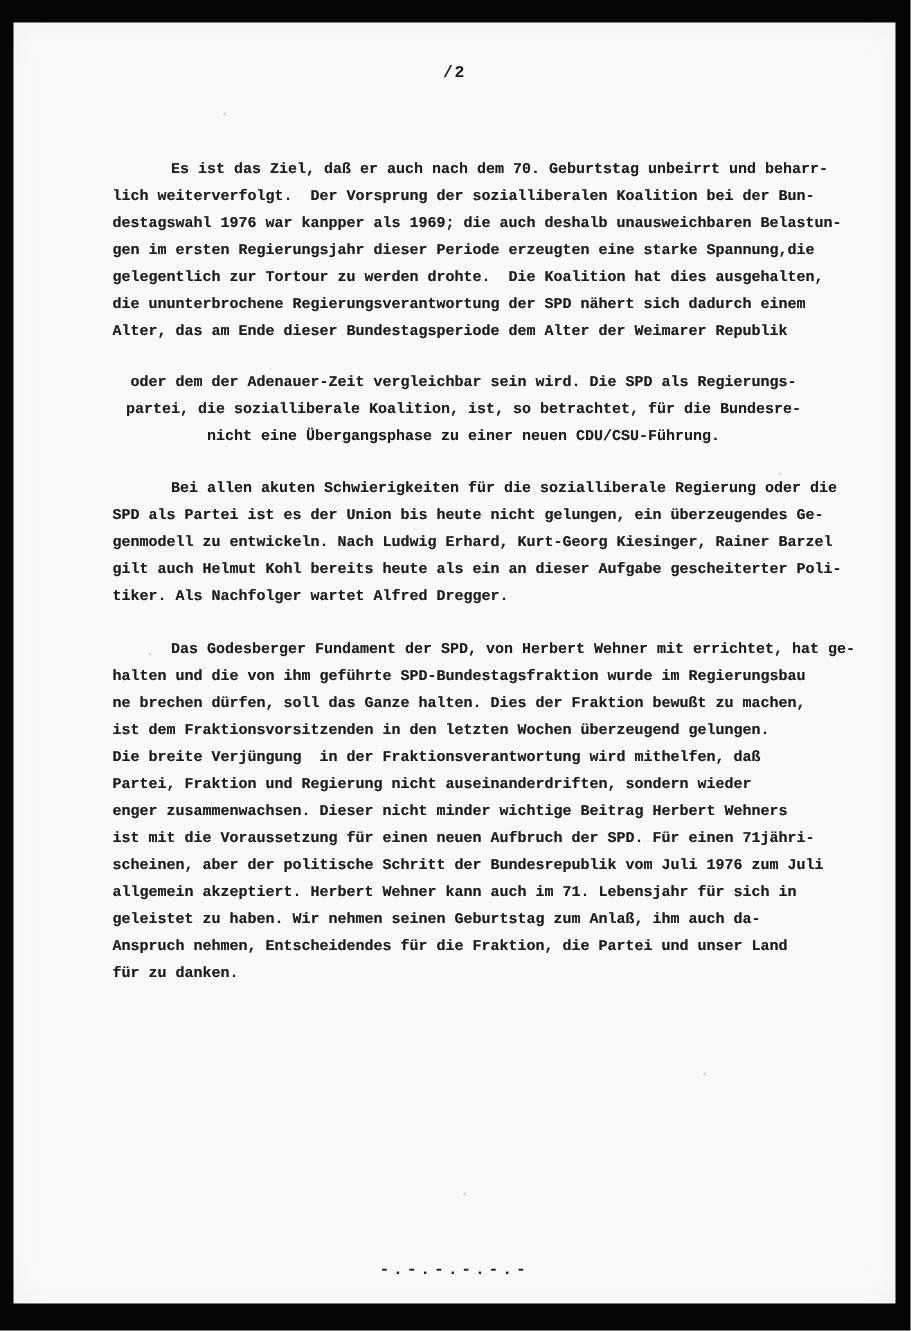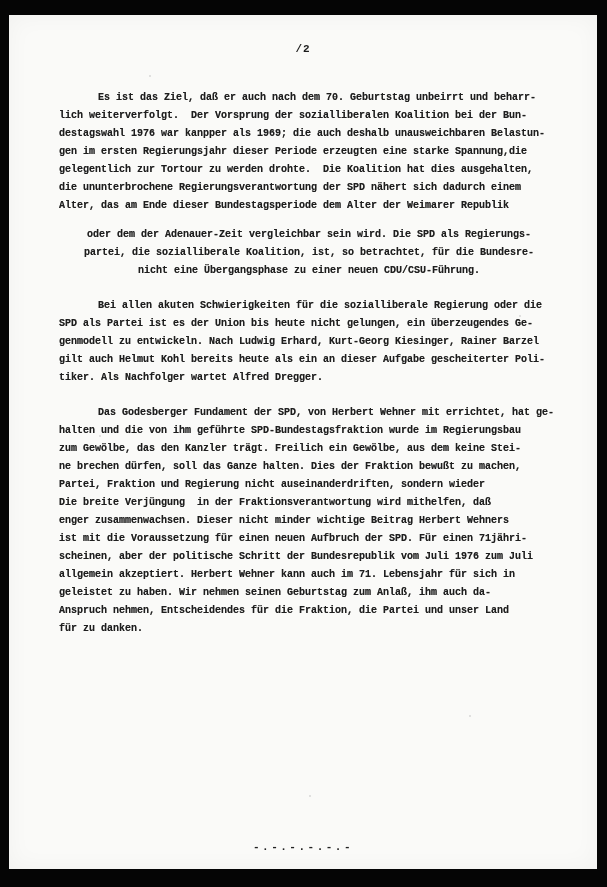--- a/index.html
+++ b/index.html
@@ -30,21 +30,21 @@
     position: absolute;
     top: 74px;
     left: 50px;
     right: 38px;
     color: #1c1c1c;
   }
   .para {
     font-size: 10px;
     font-weight: bold;
     line-height: 18px;
-    margin: 0;
+    margin: 16px;
   }
   .para + .para { margin-top: 17px; }
   .para.continuation { margin-top: 11px; text-align: center; }
   .para.indent .line:first-child { padding-left: 39px; }
   .line {
     white-space: pre;
     color: #1e1e1e;
     
     text-shadow: 0 0 0.4px rgba(20,20,20,0.55);
   }
@@ -89,24 +89,24 @@
       <div class="para indent">
         <div class="line">Bei allen akuten Schwierigkeiten für die sozialliberale Regierung oder die</div>
         <div class="line">SPD als Partei ist es der Union bis heute nicht gelungen, ein überzeugendes Ge-</div>
         <div class="line">genmodell zu entwickeln. Nach Ludwig Erhard, Kurt-Georg Kiesinger, Rainer Barzel</div>
         <div class="line">gilt auch Helmut Kohl bereits heute als ein an dieser Aufgabe gescheiterter Poli-</div>
         <div class="line">tiker. Als Nachfolger wartet Alfred Dregger.</div>
       </div>
       <div class="para indent">
         <div class="line">Das Godesberger Fundament der SPD, von Herbert Wehner mit errichtet, hat ge-</div>
         <div class="line">halten und die von ihm geführte SPD-Bundestagsfraktion wurde im Regierungsbau</div>
-        <div class="line">zum Gewölbe, das den Kanzler trägt. Freilich ein Gewölbe, aus dem keine Stei-</div>
         <div class="line">ne brechen dürfen, soll das Ganze halten. Dies der Fraktion bewußt zu machen,</div>
+        <div class="line">ist dem Fraktionsvorsitzenden in den letzten Wochen überzeugend gelungen.</div>
+        <div class="line">Die breite Verjüngung  in der Fraktionsverantwortung wird mithelfen, daß</div>
         <div class="line">Partei, Fraktion und Regierung nicht auseinanderdriften, sondern wieder</div>
-        <div class="line">Die breite Verjüngung  in der Fraktionsverantwortung wird mithelfen, daß</div>
         <div class="line">enger zusammenwachsen. Dieser nicht minder wichtige Beitrag Herbert Wehners</div>
         <div class="line">ist mit die Voraussetzung für einen neuen Aufbruch der SPD. Für einen 71jähri-</div>
         <div class="line">scheinen, aber der politische Schritt der Bundesrepublik vom Juli 1976 zum Juli</div>
         <div class="line">allgemein akzeptiert. Herbert Wehner kann auch im 71. Lebensjahr für sich in</div>
         <div class="line">geleistet zu haben. Wir nehmen seinen Geburtstag zum Anlaß, ihm auch da-</div>
         <div class="line">Anspruch nehmen, Entscheidendes für die Fraktion, die Partei und unser Land</div>
         <div class="line">für zu danken.</div>
       </div>
     </div>
   <div class="end-marker">-.-.-.-.-.-</div>

